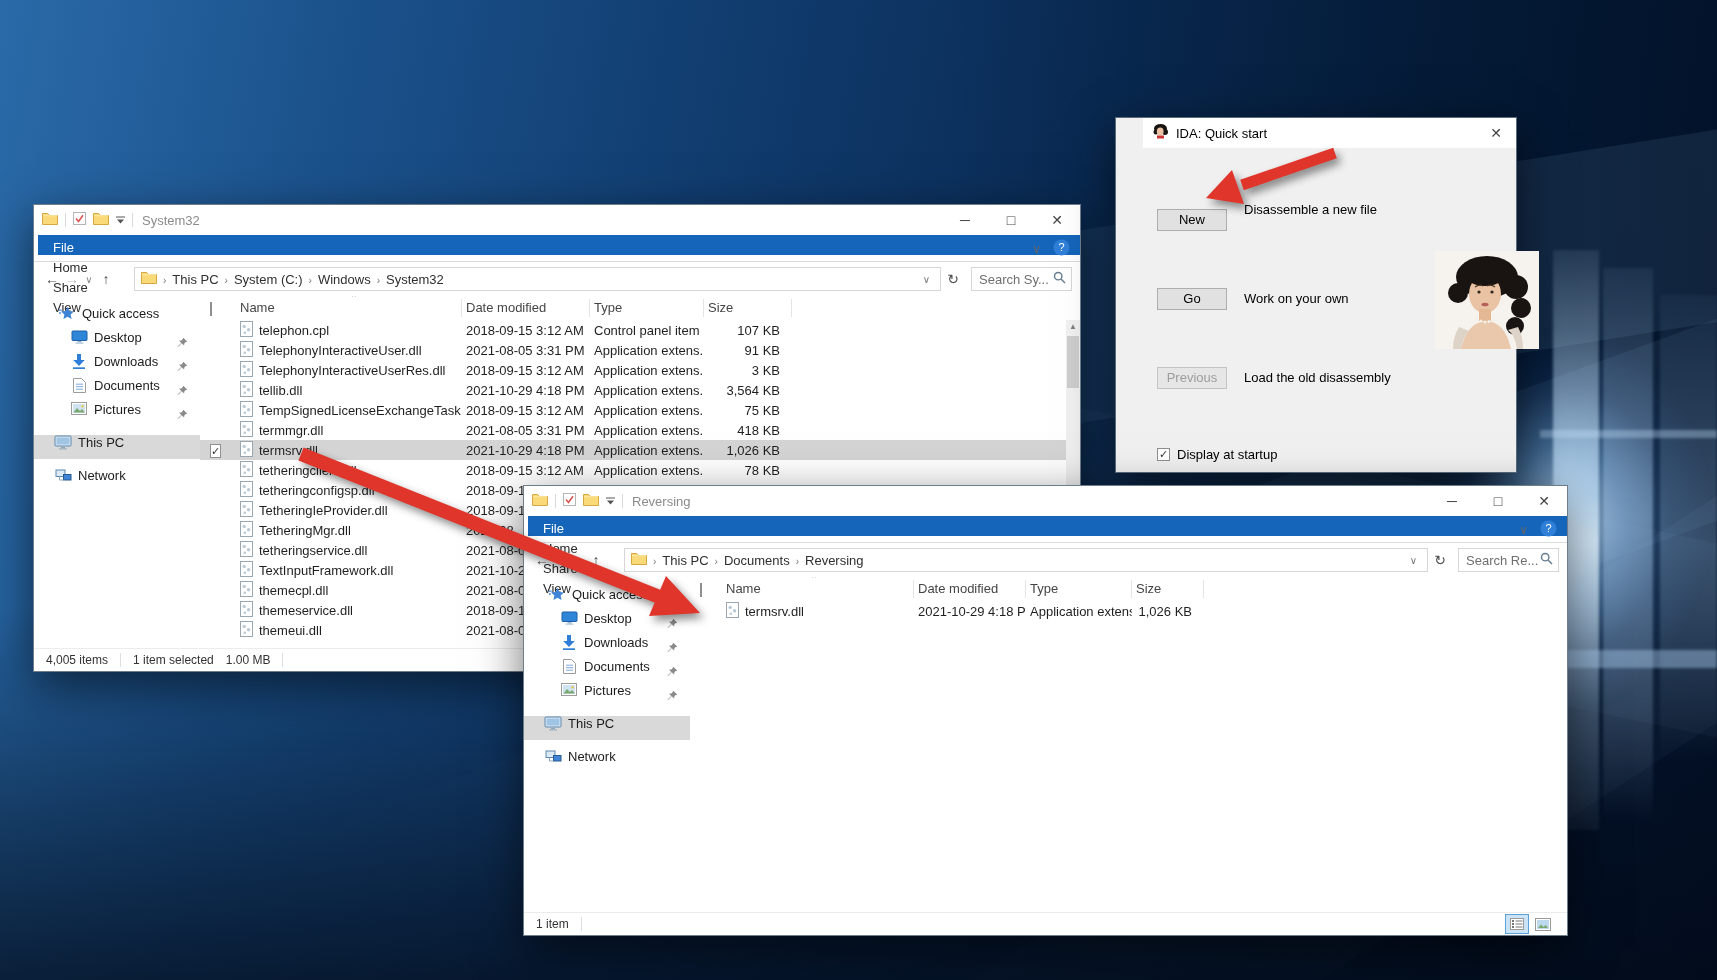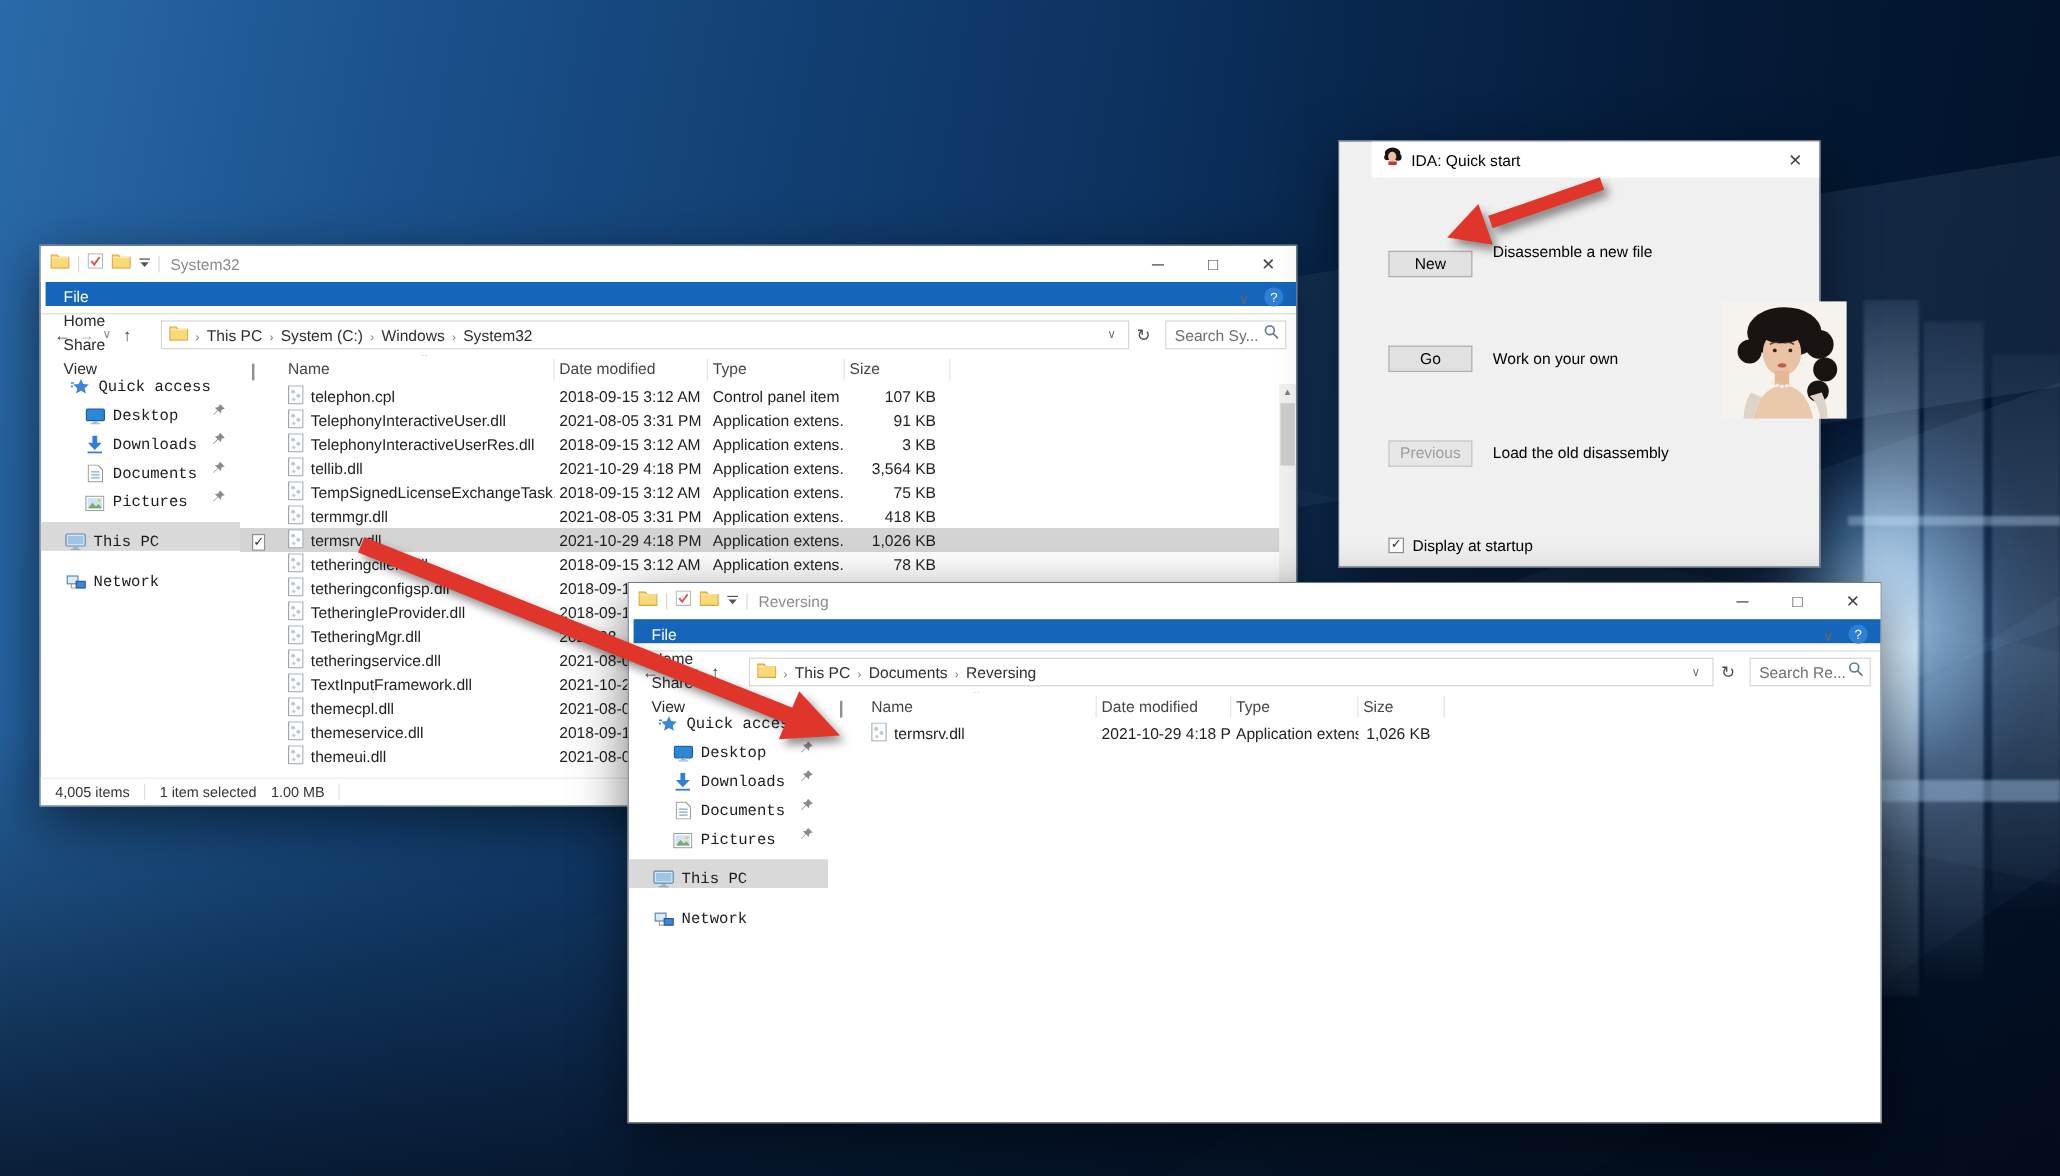--- a/index.html
+++ b/index.html
@@ -33,21 +33,21 @@
   .nav-ico.sm{font-size:10px;color:#888;width:14px;}
   .addr-box{flex:1;height:24px;border:1px solid #d6d6d6;background:#fff;display:flex;align-items:center;padding:0 6px;font-size:13px;color:#2f2f2f;margin-left:18px;white-space:nowrap;overflow:hidden;}
   .crumb-sep{color:#777;padding:0 6px;font-size:10px;}
   .addr-dd{margin-left:auto;color:#777;font-size:10px;padding:0 4px;}
   .refresh{width:24px;text-align:center;color:#4d4d4d;font-size:14px;flex-shrink:0;}
   .search-box{width:101px;height:24px;border:1px solid #d6d6d6;background:#fff;display:flex;align-items:center;padding:0 5px;margin-left:6px;flex-shrink:0;}
   .search-box input{border:none;outline:none;flex:1;width:60px;font-size:13px;color:#555;font-family:inherit;background:transparent;}
   .search-box input::placeholder{color:#6f6f6f;opacity:1;}
   .xmain{display:flex;position:relative;}
   .sidebar{width:166px;padding-top:10px;font-size:13px;color:#1c1c1c;flex-shrink:0;}
-  .sb-row{height:24px;display:flex;align-items:flex-end;position:relative;white-space:nowrap;font-family:Liberation Mono, monospace;}
+  .sb-row{height:24px;display:flex;align-items:flex-start;position:relative;white-space:nowrap;}
   .sb-row .ic{display:inline-flex;width:22px;justify-content:center;margin-right:4px;}
   .ind1{padding-left:22px;}
   .ind2{padding-left:34px;}
   .ind0{padding-left:18px;}
   .gap{height:9px;}
   .pin{position:absolute;right:12px;top:6px;}
   .sb-sel{background:#d9d9d9;}
   .filearea{flex:1;position:relative;font-size:13px;overflow:hidden;}
   .fhead{display:grid;height:24px;align-items:center;color:#454545;position:relative;}
   .fhead .hcell{border-right:1px solid #e4e4e4;height:18px;line-height:18px;padding-left:4px;}
@@ -746,20 +746,42 @@
                   </svg></span>
                 <span>termsrv.dll</span>
               </span>
               <span class="cell">2021-10-29 4:18 PM</span>
               <span class="cell">Application extens...</span>
               <span class="cell c-size">1,026 KB</span>
             </div>
           </div>
       </div>
     </div>
+    <div class="statusbar">
+      <span>1 item</span>
+      <span class="sdiv"></span>
+      <div class="view-toggles">
+        <span class="vt active">
+          <svg width="14" height="12" viewBox="0 0 14 12">
+              <rect x=".5" y=".5" width="13" height="11" fill="#fff" stroke="#9a9a9a"></rect>
+              <rect x="2" y="2" width="2" height="2" fill="#777"></rect>
+              <rect x="2" y="5" width="2" height="2" fill="#777"></rect>
+              <rect x="2" y="8" width="2" height="2" fill="#777"></rect>
+              <path d="M5.5 3h7M5.5 6h7M5.5 9h7" stroke="#777"></path>
+            </svg>
+        </span>
+        <span class="vt">
+          <svg width="16" height="13" viewBox="0 0 16 13">
+              <rect x=".5" y=".5" width="15" height="12" fill="#fff" stroke="#9a9a9a"></rect>
+              <rect x="2" y="2" width="12" height="9" fill="#bcd9ee"></rect>
+              <path d="M3 10l3-3.5 2.5 2.5 2-2 2.5 3z" fill="#7aa86e"></path>
+            </svg>
+        </span>
+      </div>
+    </div>
   </div>
 
   <svg id="arrows" width="1717" height="980" viewBox="0 0 1717 980">
     <g fill="#e0352b" stroke="none">
       <line x1="301" y1="454" x2="662" y2="598" stroke="#e0352b" stroke-width="14"></line>
       <polygon points="700,613 649,616 666,576"></polygon>
     </g>
     <g fill="#e0352b" stroke="none">
       <line x1="1335" y1="153" x2="1242" y2="185" stroke="#e0352b" stroke-width="11"></line>
       <polygon points="1206,198 1232,170 1244,204"></polygon>

